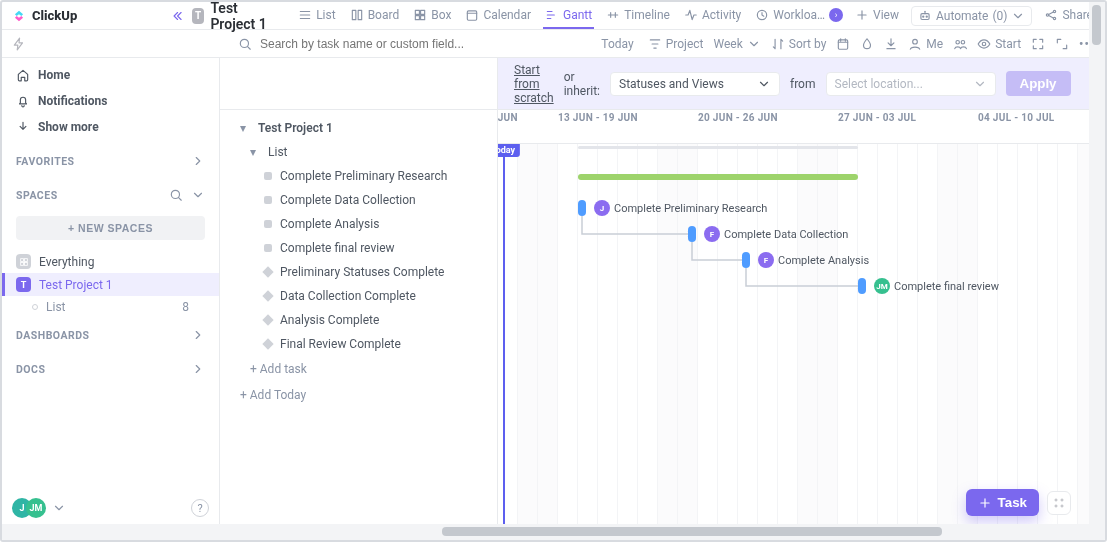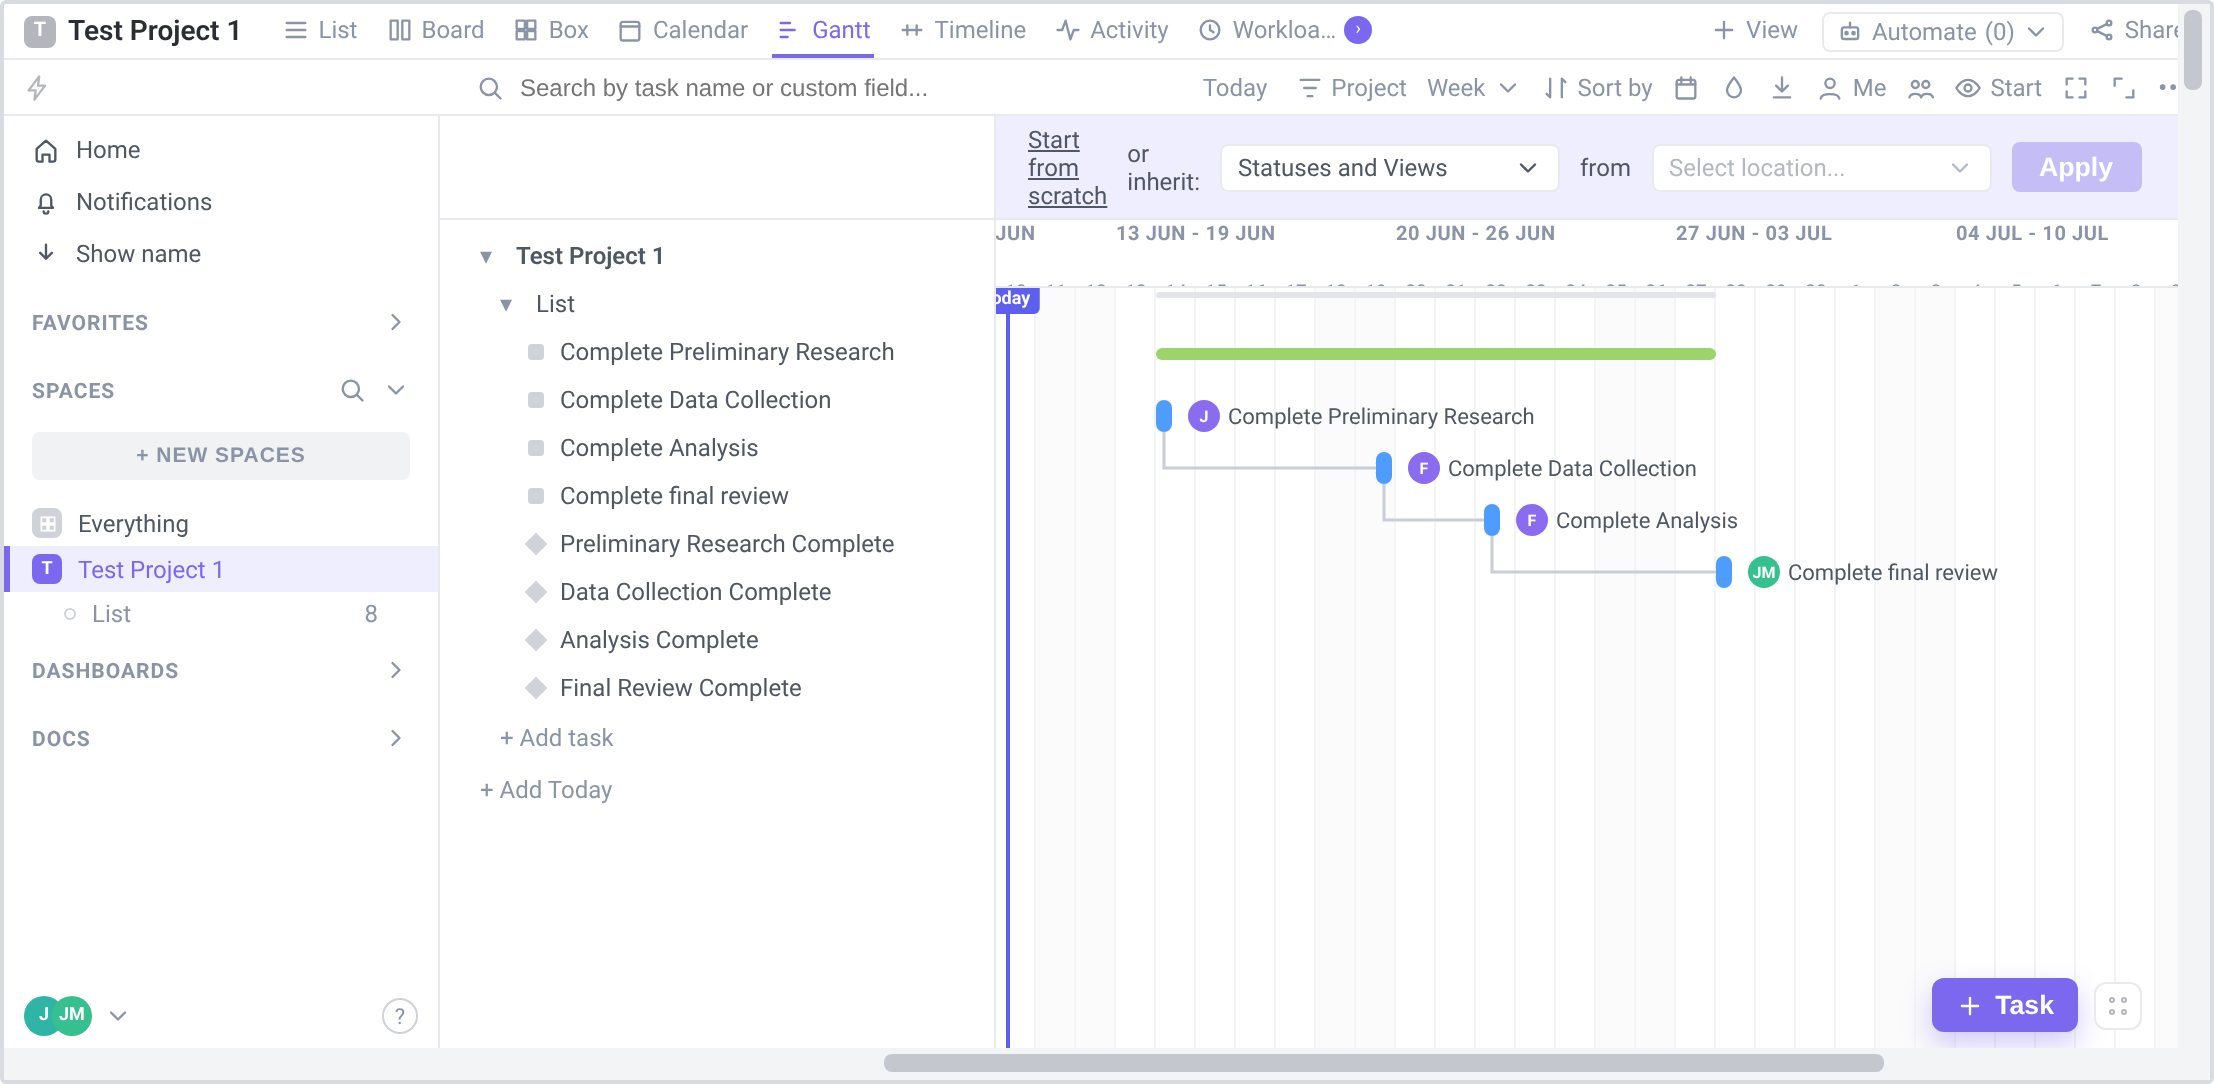--- a/index.html
+++ b/index.html
@@ -44,21 +44,21 @@
   .today-btn{padding:2px 6px;border-radius:4px;color:var(--muted);}
   .subbar .right{margin-left:auto;display:flex;align-items:center;gap:10px;}
   .dots{font-weight:700;letter-spacing:1px;}
 
   
   .main{flex:1;display:flex;min-height:0;}
 
   
   .sidebar{width:218px;flex:0 0 218px;border-right:1px solid var(--line);display:flex;flex-direction:column;position:relative;}
   .sb-search input{border:none;outline:none;background:transparent;width:120px;color:var(--muted);}
-  .sb-section{padding:4px 0;}
+  .sb-section{padding:4px 0;font-weight:bold;}
   .sb-item{display:flex;align-items:center;gap:8px;padding:6px 14px;cursor:pointer;color:var(--txt);}
   .sb-header{display:flex;align-items:center;justify-content:space-between;padding:10px 14px;color:#8a94a6;font-weight:700;font-size:10.5px;letter-spacing:.5px;}
   .new-space{margin:4px 14px 10px;padding:6px;border:none;background:#f1f2f4;border-radius:4px;color:#8a94a6;font-weight:700;font-size:10.5px;letter-spacing:.5px;cursor:pointer;}
   .space-row{display:flex;align-items:center;gap:8px;padding:4px 14px;cursor:pointer;}
   .space-row.active{background:var(--purple-weak);color:var(--purple);border-left:3px solid var(--purple);padding-left:11px;}
   .tiny-sq{width:15px;height:15px;border-radius:4px;background:#7b68ee;color:#fff;display:flex;align-items:center;justify-content:center;font-size:9px;font-weight:700;}
   .tiny-sq.gray{background:#cfd2d8;}
   .sb-list-row{display:flex;align-items:center;gap:8px;padding:4px 30px;color:var(--muted);}
   .sb-list-row .count{margin-left:auto;}
   .sb-bottom{position:absolute;left:0;right:0;bottom:16px;display:flex;align-items:center;gap:6px;padding:6px 10px;}
@@ -111,20 +111,35 @@
   .fab{position:absolute;right:34px;bottom:24px;display:flex;gap:8px;align-items:center;}
   .fab-btn{background:var(--purple);color:#fff;border:none;border-radius:6px;padding:6px 12px;font-weight:600;display:flex;align-items:center;gap:6px;box-shadow:0 6px 14px rgba(123,104,238,.35);}
   .fab-grid{width:24px;height:24px;border:1px solid var(--line);border-radius:6px;display:flex;align-items:center;justify-content:center;background:#fff;}
 </style>
 </head>
 <body>
 
 <div class="app">
 
   <div class="topbar">
+    <div class="seg">
+      <div class="logo">
+        <svg class="logo-mark" viewBox="0 0 24 24">
+            <path fill="#ff5cca" d="M5 15l7 6 7-6-3-3-4 3-4-3z"></path>
+            <path fill="#45d9f4" d="M12 3l7 6-3 3-4-3-4 3-3-3z"></path>
+          </svg>
+        <span>ClickUp</span>
+      </div>
+      <span class="icn collapse">
+          <svg viewBox="0 0 24 24">
+            <path d="M13 6l-6 6 6 6"></path>
+            <path d="M19 6l-6 6 6 6"></path>
+          </svg>
+        </span>
+    </div>
     <div class="project">
       <span class="sq">T</span>
       <span>Test Project 1</span>
     </div>
     <div class="tabs" id="view-tabs">
         <div class="tab">
           <span class="icn">
             <svg viewBox="0 0 24 24">
               <path d="M4 6h16M4 12h16M4 18h16"></path>
             </svg>
@@ -354,21 +369,21 @@
                 </svg>
               </span>
               <span>Notifications</span>
             </div>
             <div class="sb-item">
               <span class="icn">
                 <svg viewBox="0 0 24 24">
                   <path d="M12 4v12M7 11l5 5 5-5"></path>
                 </svg>
               </span>
-              <span>Show name</span>
+              <span>Show more</span>
             </div>
           </div>
       </div>
       <div class="sb-header">
         <span>FAVORITES</span>
         <span class="icn">
             <svg viewBox="0 0 24 24">
               <path d="M9 6l6 6-6 6"></path>
             </svg>
           </span>
@@ -465,21 +480,21 @@
             <div class="tl-row lvl2">
               <span class="status-dot"></span>
               <span>Complete Analysis</span>
             </div>
             <div class="tl-row lvl2">
               <span class="status-dot"></span>
               <span>Complete final review</span>
             </div>
             <div class="tl-row lvl2">
               <span class="diamond"></span>
-              <span>Preliminary Research Complete</span>
+              <span>Preliminary Statuses Complete</span>
             </div>
             <div class="tl-row lvl2">
               <span class="diamond"></span>
               <span>Data Collection Complete</span>
             </div>
             <div class="tl-row lvl2">
               <span class="diamond"></span>
               <span>Analysis Complete</span>
             </div>
             <div class="tl-row lvl2">

